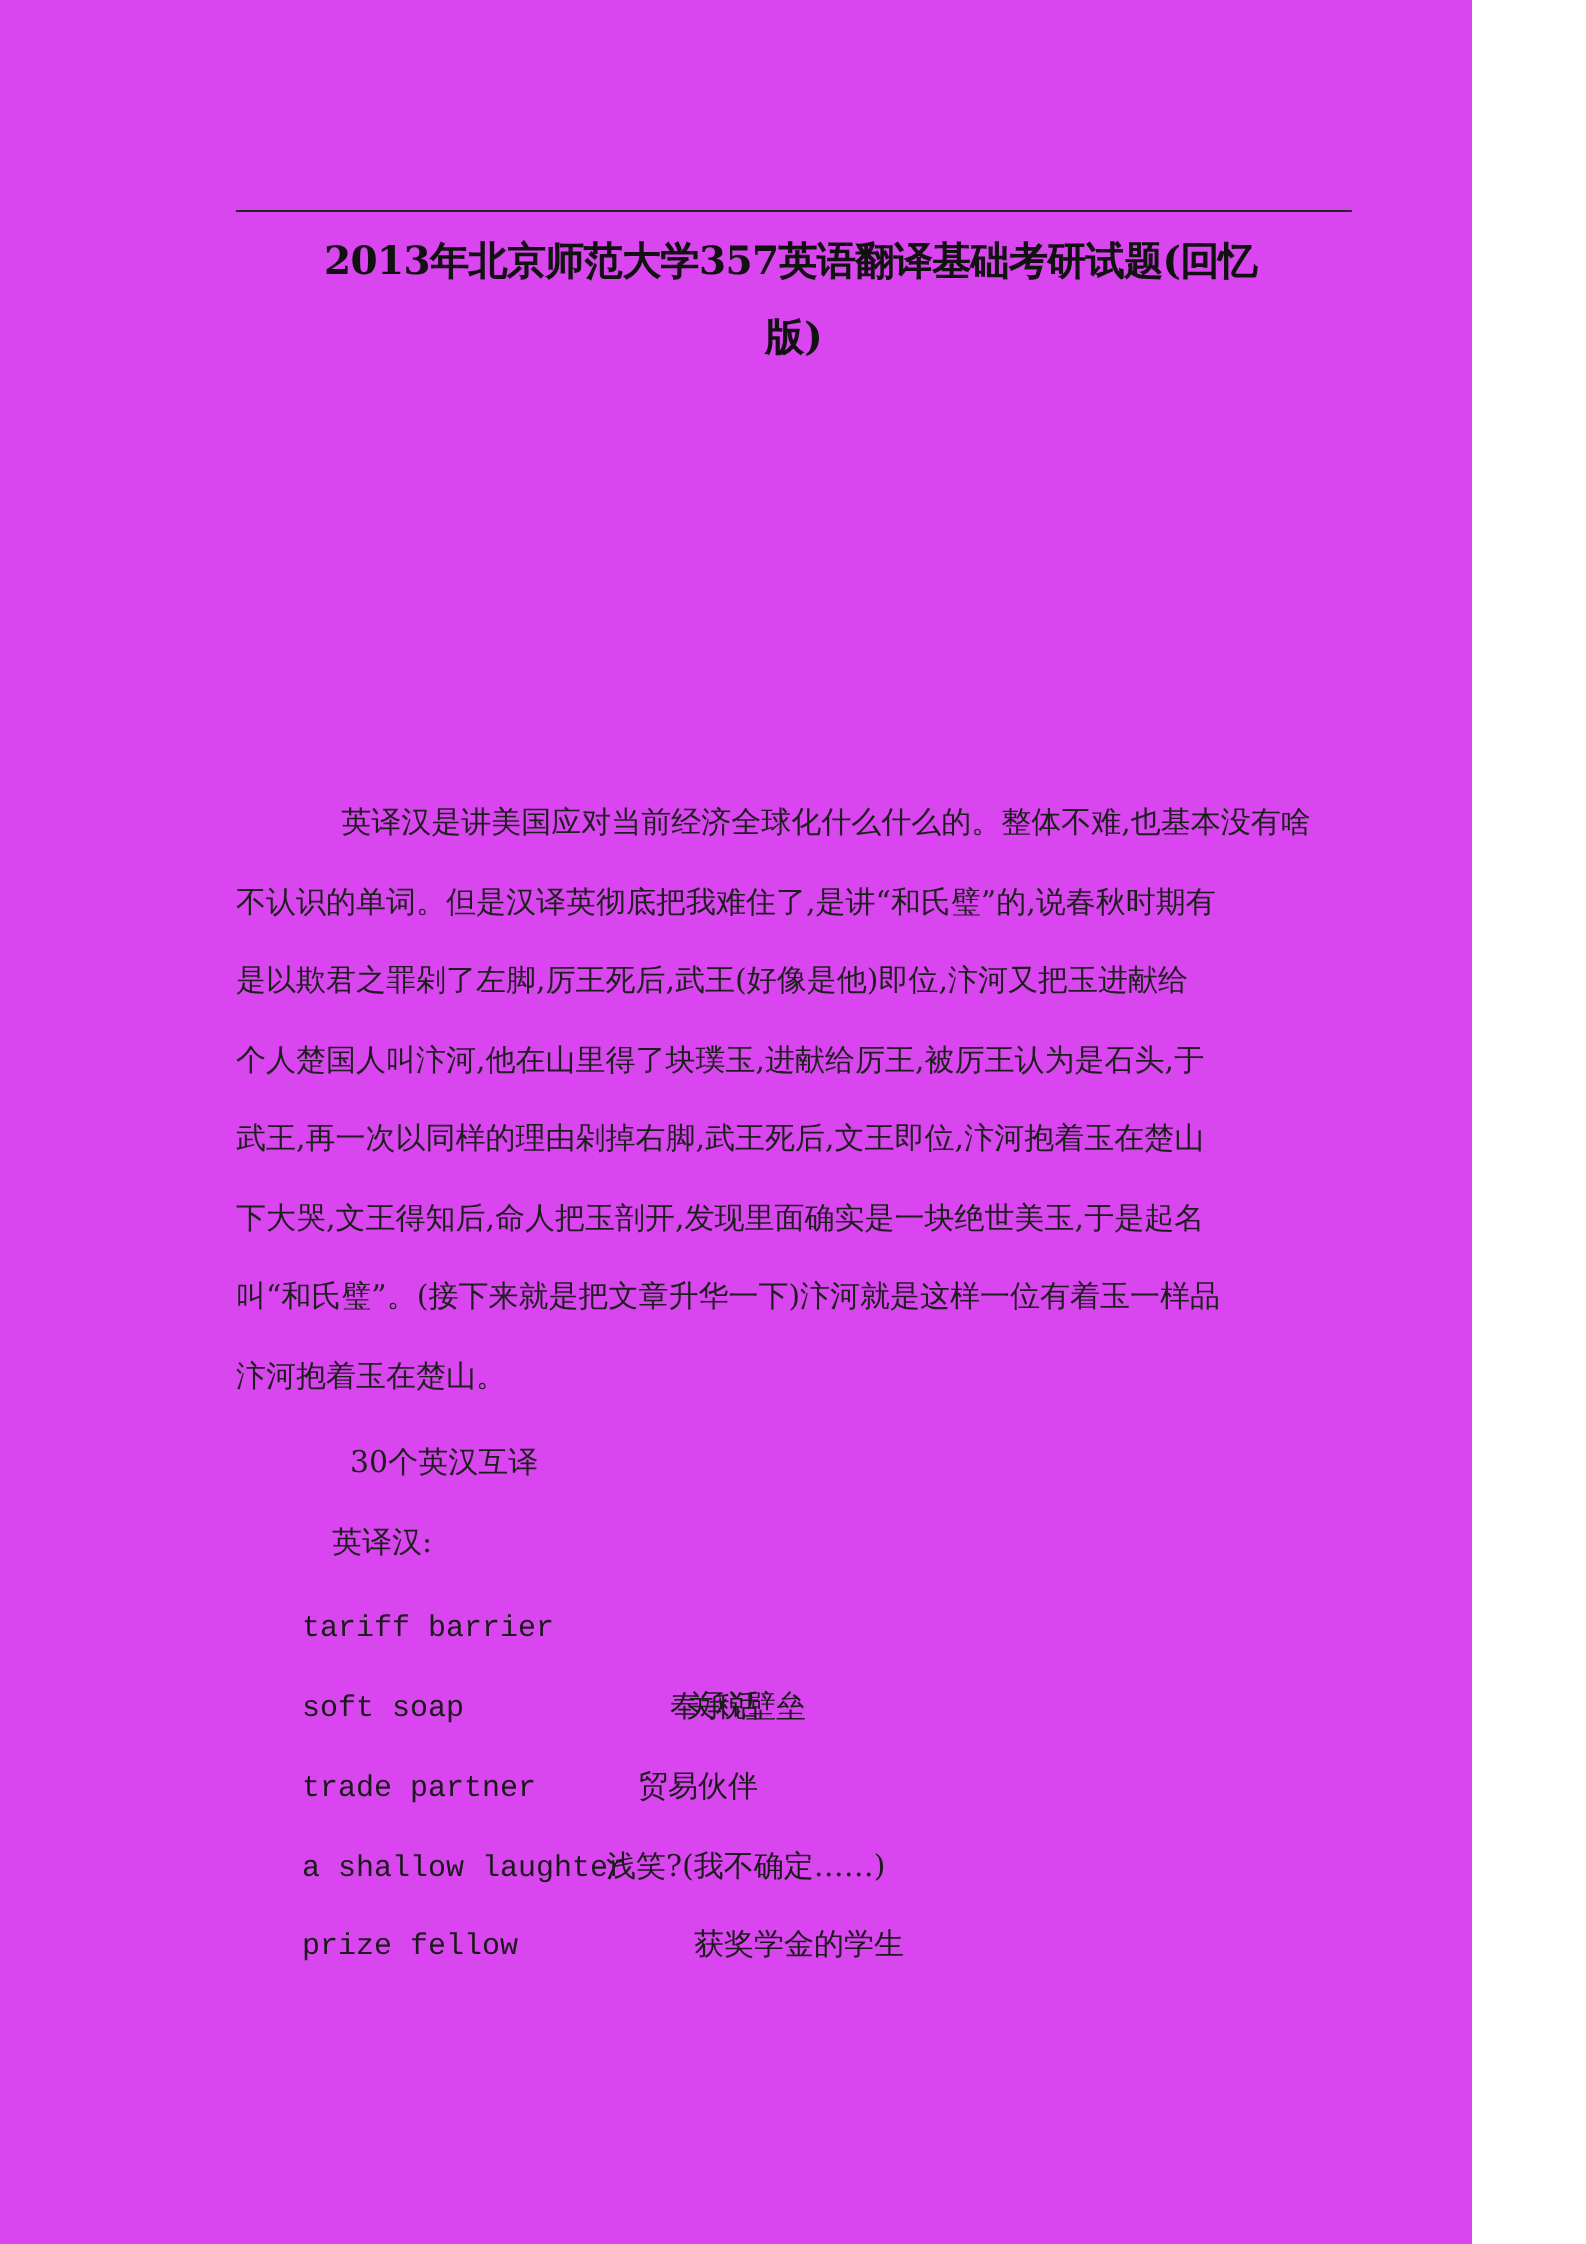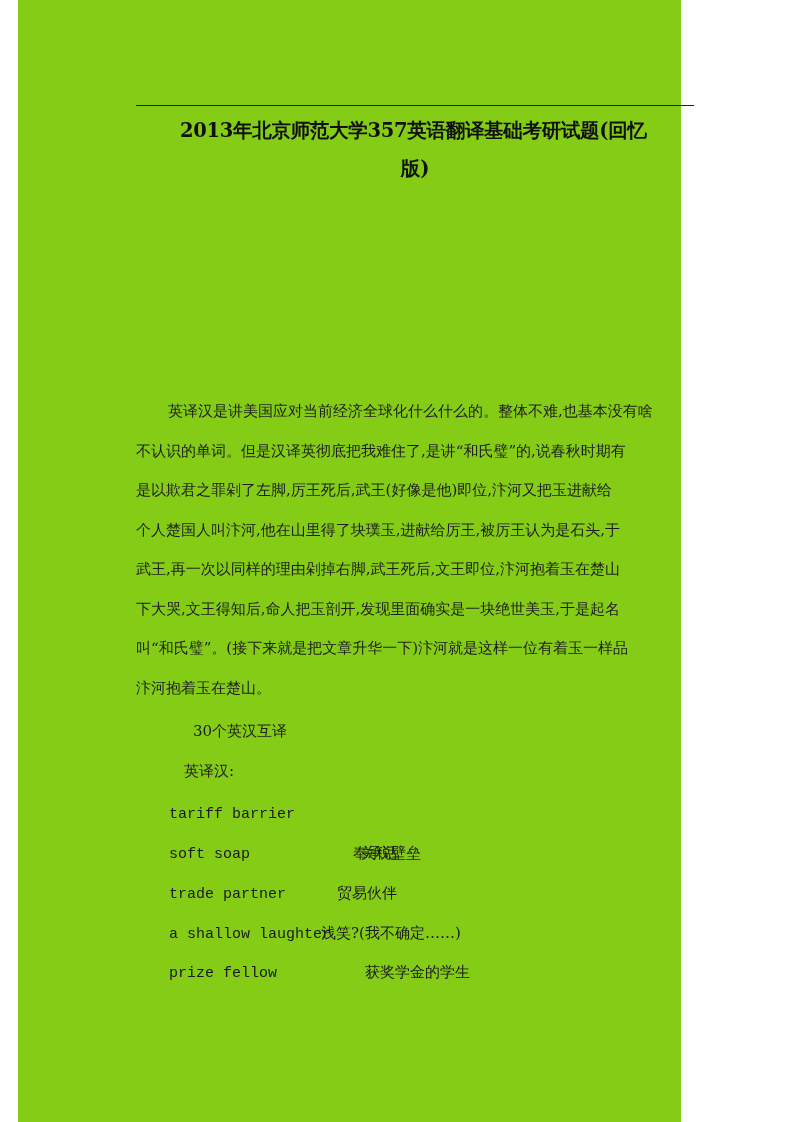--- a/index.html
+++ b/index.html
@@ -10,24 +10,24 @@
     body {
       width: 793px;
       height: 1122px;
       position: relative;
       overflow: hidden;
       font-family: "DejaVu Serif", "Liberation Serif", serif;
       color: #1a1a1a;
     }
     .page {
       position: absolute;
-      left: 18px; top: 0;
-      width: 663px;
+      left: 0; top: 0;
+      width: 736px;
       height: 1122px;
-      background: #84cc16;
+      background: #d946ef;
     }
     .top-rule {
       position: absolute;
       left: 118px;
       top: 105px;
       width: 558px;
       height: 0;
       border-top: 1px solid #222;
     }
     .title {
@@ -89,21 +89,21 @@
 
   <div class="top-rule"></div>
 
   <div class="title">
     <span class="t1">2013年北京师范大学357英语翻译基础考研试题(回忆</span>
     <span class="t2">版)</span>
   </div>
 
 
   <div class="body-text" style="top:392px;">
-    <span class="line" style="padding-left:32px;">英译汉是讲美国应对当前经济全球化什么什么的。整体不难,也基本没有啥</span>
+    <span class="line" style="padding-left:32px;text-align:center;">英译汉是讲美国应对当前经济全球化什么什么的。整体不难,也基本没有啥</span>
     <span class="line">不认识的单词。但是汉译英彻底把我难住了,是讲“和氏璧”的,说春秋时期有</span>
     <span class="line">是以欺君之罪剁了左脚,厉王死后,武王(好像是他)即位,汴河又把玉进献给</span>
     <span class="line">个人楚国人叫汴河,他在山里得了块璞玉,进献给厉王,被厉王认为是石头,于</span>
     <span class="line">武王,再一次以同样的理由剁掉右脚,武王死后,文王即位,汴河抱着玉在楚山</span>
     <span class="line">下大哭,文王得知后,命人把玉剖开,发现里面确实是一块绝世美玉,于是起名</span>
     <span class="line">叫“和氏璧”。(接下来就是把文章升华一下)汴河就是这样一位有着玉一样品</span>
     <span class="line">汴河抱着玉在楚山。</span>
   </div>
 
   <div class="body-text" style="top:712px; left:175px; width:400px;">

